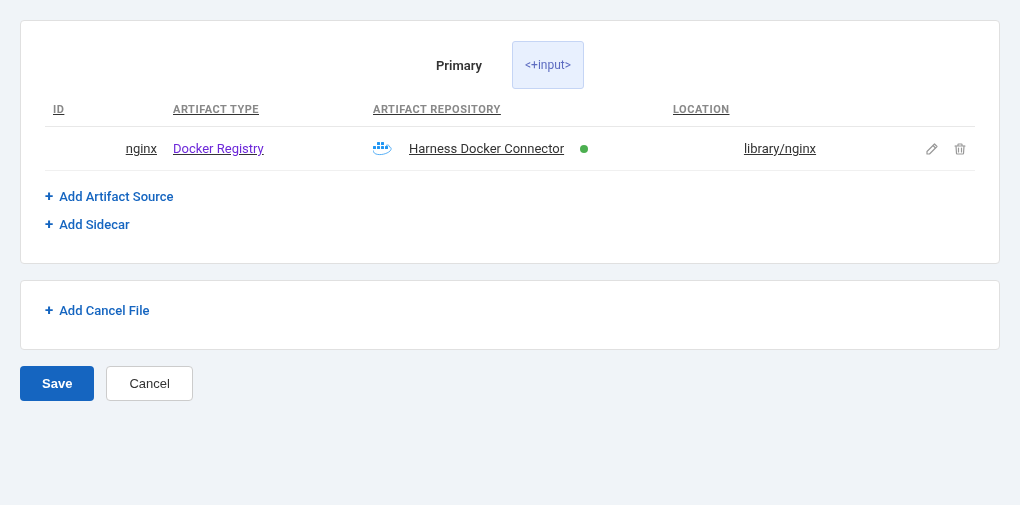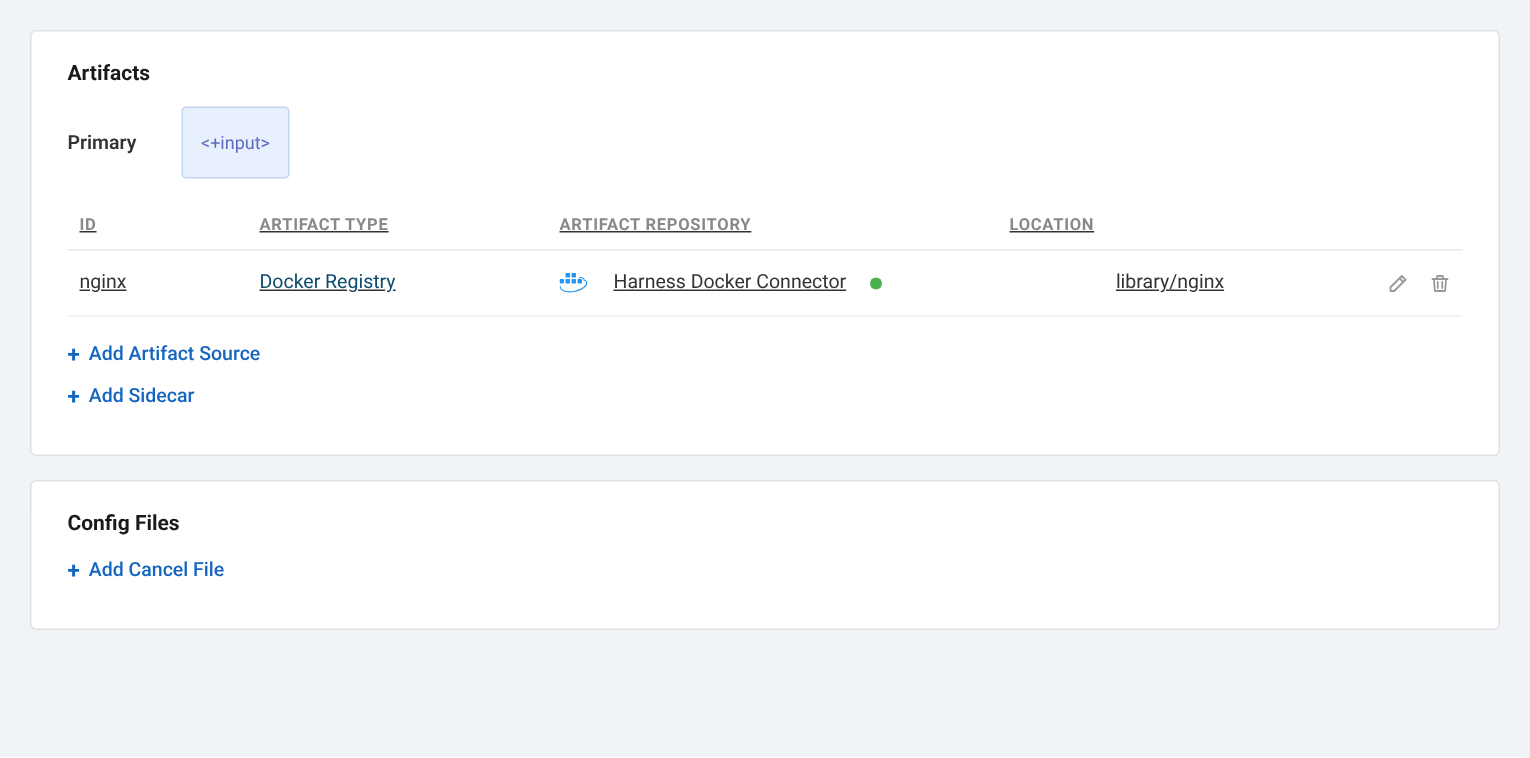--- a/index.html
+++ b/index.html
@@ -25,21 +25,22 @@
     .section-title {
       font-weight: 700;
       font-size: 14px;
       color: #1a1a1a;
       margin-bottom: 14px;
     }
     .primary-row {
       display: flex;
       align-items: center;
       gap: 16px;
-      margin-bottom: 18px;
+      margin-bottom: 8px;
+      justify-content: center;
     }
     .primary-label {
       font-weight: 600;
       font-size: 13px;
       color: #333;
       min-width: 60px;
     }
     .input-tag {
       background: #e8f0fe;
       border: 1px solid #c5d5f5;
@@ -64,21 +65,21 @@
       border-bottom: 1px solid #e8e8e8;
       text-transform: uppercase;
     }
     .table td {
       padding: 14px 8px;
       color: #333;
       font-size: 13px;
       border-bottom: 1px solid #f0f0f0;
       vertical-align: middle;
     }
-    .col-id { width: 120px; }
+    .col-id { width: 120px; text-align: right; }
     .col-type { width: 200px; color: #999; }
     .col-repo { width: 300px; }
     .col-location { width: auto; text-align: center; }
     .col-actions { width: 80px; text-align: right; }
     .repo-cell {
       display: flex;
       align-items: center;
       gap: 16px;
     }
     .docker-icon {
@@ -149,41 +150,40 @@
       font-weight: 500;
       cursor: pointer;
     }
   </style>
 </head>
 <body>
 
 <div class="page">
 
   <div class="section">
-    <div class="section-title">Artifacts</div>
 
     <div class="primary-row">
       <span class="primary-label">Primary</span>
       <span class="input-tag">&lt;+input&gt;</span>
     </div>
 
     <table class="table">
       <thead>
         <tr>
           <th class="col-id">ID</th>
           <th class="col-type">ARTIFACT TYPE</th>
           <th class="col-repo">ARTIFACT REPOSITORY</th>
           <th class="col-location">LOCATION</th>
           <th class="col-actions"></th>
         </tr>
       </thead>
       <tbody id="table-body">
       <tr>
       <td class="col-id">nginx</td>
-      <td class="col-type" style="color:#0c4a6e;margin-left:40px;">Docker Registry</td>
+      <td class="col-type" style="color:#6d28d9;margin-left:40px;">Docker Registry</td>
       <td class="col-repo">
         <div class="repo-cell">
           <span class="docker-icon">
             <svg width="20" height="14" viewBox="0 0 40 28" fill="none" xmlns="http://www.w3.org/2000/svg">
               <rect x="0" y="8" width="6" height="6" rx="1" fill="#2196F3"></rect>
               <rect x="8" y="8" width="6" height="6" rx="1" fill="#2196F3"></rect>
               <rect x="16" y="8" width="6" height="6" rx="1" fill="#2196F3"></rect>
               <rect x="8" y="0" width="6" height="6" rx="1" fill="#2196F3"></rect>
               <rect x="16" y="0" width="6" height="6" rx="1" fill="#2196F3"></rect>
               <rect x="24" y="8" width="6" height="6" rx="1" fill="#2196F3"></rect>
@@ -223,22 +223,25 @@
       <span>Add Artifact Source</span>
     </a>
 
     <a class="add-link">
       <span class="plus">+</span>
       <span>Add Sidecar</span>
     </a>
   </div>
 
   <div class="section">
-    <div class="section-title">Config Files</div>
 
     <a class="add-link">
       <span class="plus">+</span>
       <span>Add Cancel File</span>
     </a>
   </div>
 
+  <div class="bottom-bar">
+    <button class="btn-save">Save</button>
+    <button class="btn-cancel">Cancel</button>
+  </div>
 
 </div>
 
 </body></html>

